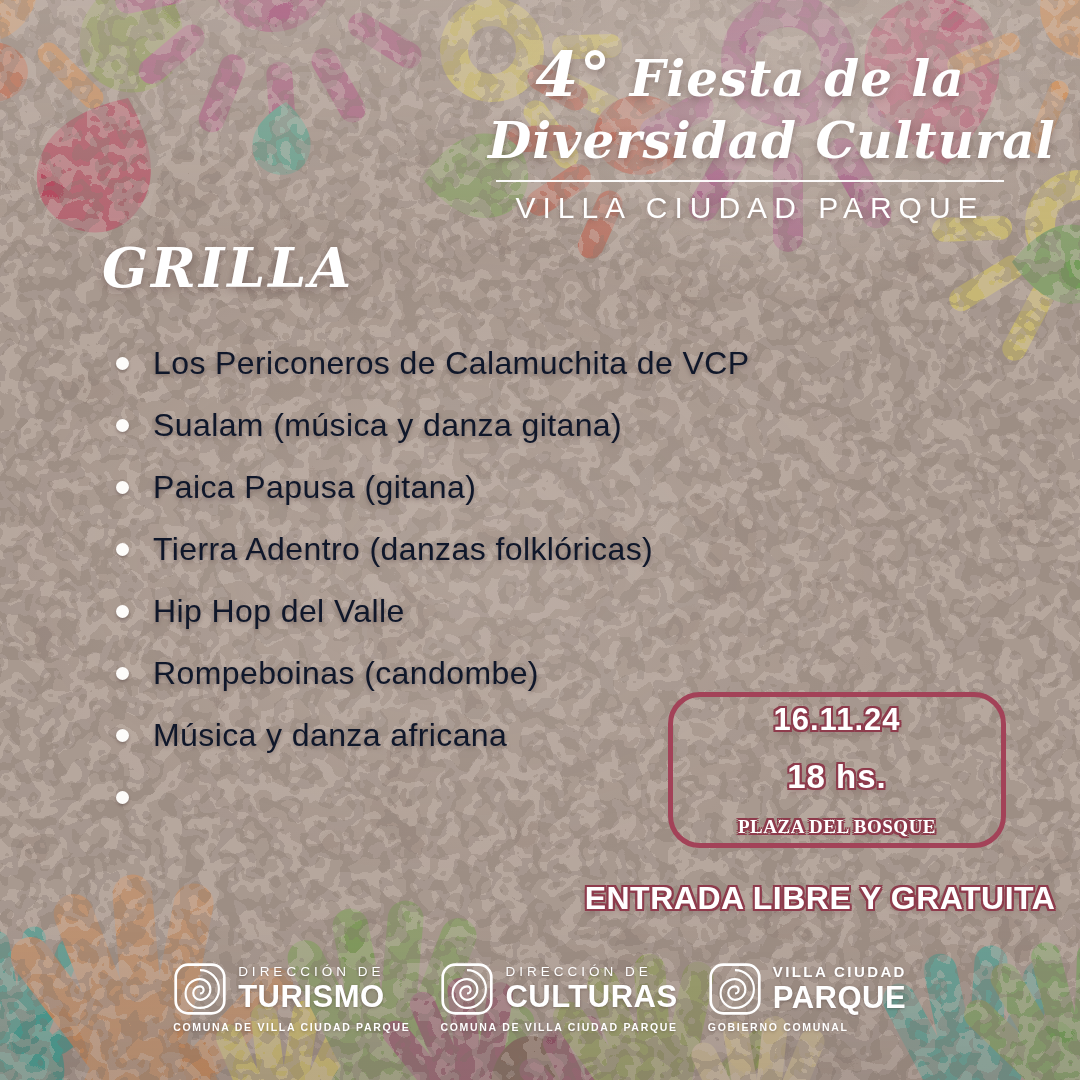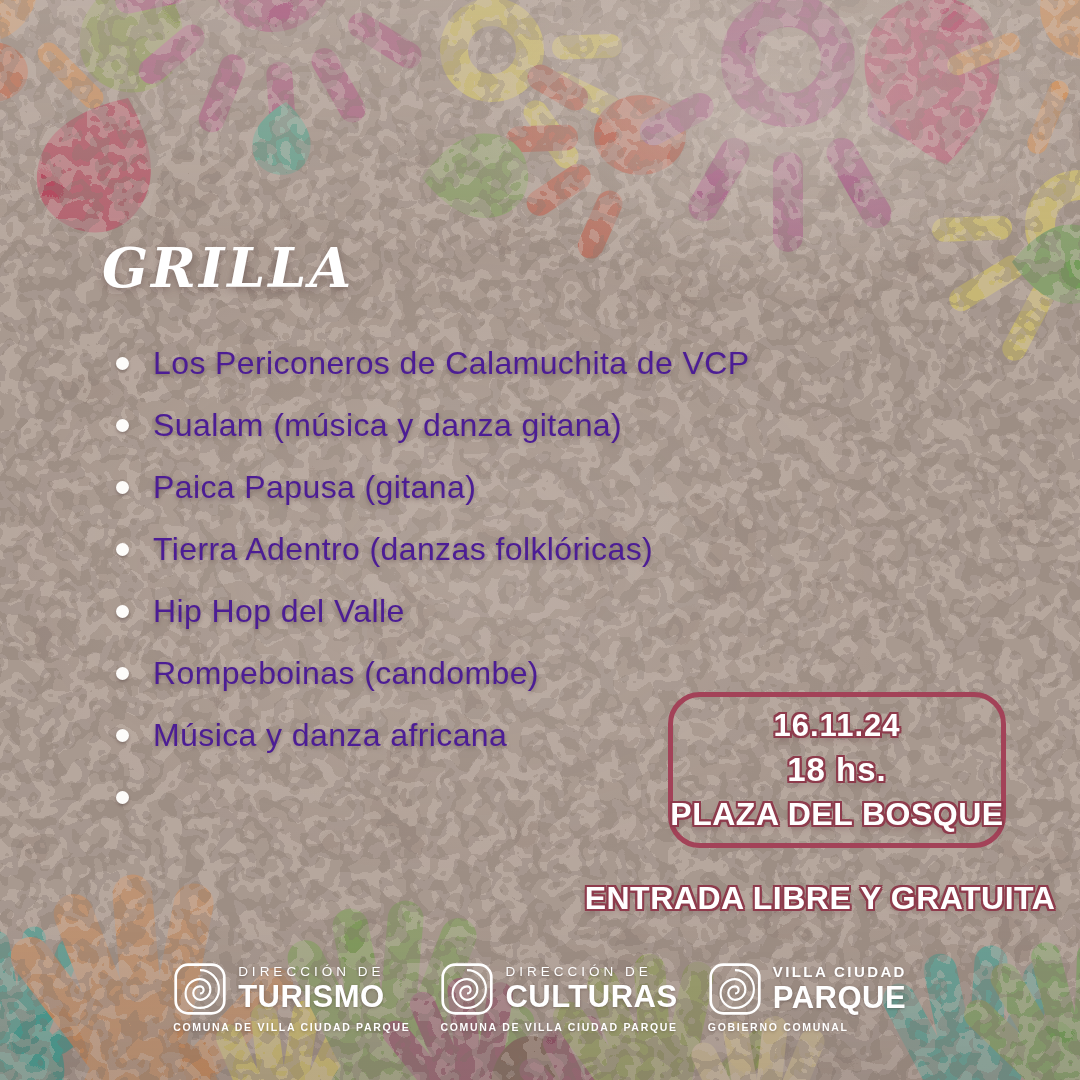--- a/index.html
+++ b/index.html
@@ -40,40 +40,40 @@
     font-size:54px;letter-spacing:3px;
     text-shadow:0 3px 8px rgba(82,58,58,.45);
   }
 
   
   .lineup{position:absolute;left:116px;top:332px;list-style:none;margin:0;padding:0;}
   .lineup li{height:62px;display:flex;align-items:center;gap:24px;}
   .bullet{width:13px;height:13px;border-radius:50%;background:#fdfcfa;flex:0 0 auto;
     box-shadow:0 2px 3px rgba(70,50,50,.35);}
   .lineup .item-text{
-    font-size:32px;letter-spacing:.4px;color:#4c1d95;white-space:nowrap;
+    font-size:32px;letter-spacing:.4px;color:#0f172a;white-space:nowrap;
     text-shadow:0 2px 4px rgba(70,50,50,.4);
   }
 
   
   .event-box{
     position:absolute;left:668px;top:692px;width:338px;height:156px;
     border:5px solid #a34258;border-radius:32px;box-sizing:border-box;
-    display:flex;flex-direction:column;align-items:center;justify-content:center;gap:7px;
+    display:flex;flex-direction:column;align-items:center;justify-content:center;gap:20px;
   }
   .outlined{
     color:#fff;font-weight:700;
     text-shadow:
       -2px -2px 0 #8e3b4c, 2px -2px 0 #8e3b4c, -2px 2px 0 #8e3b4c, 2px 2px 0 #8e3b4c,
       -2px 0 0 #8e3b4c, 2px 0 0 #8e3b4c, 0 -2px 0 #8e3b4c, 0 2px 0 #8e3b4c,
       0 4px 6px rgba(90,45,55,.35);
   }
   .event-date{font-size:31px;letter-spacing:1px;}
   .event-time{font-size:33px;letter-spacing:1px;}
-  .event-venue{font-size:32px;letter-spacing:.5px;white-space:nowrap;}
+  .event-venue{font-size:19px;letter-spacing:.5px;white-space:nowrap;font-family:Liberation Serif, serif;}
 
   
   .admission{
     position:absolute;left:560px;top:880px;width:520px;text-align:center;
     font-size:32px;letter-spacing:.5px;white-space:nowrap;
   }
 
   
   .logos{
     position:absolute;left:0;top:962px;width:1080px;
@@ -220,20 +220,29 @@
 
   <rect width="1080" height="1080" filter="url(#blotch)" opacity="0.30"></rect>
   <rect width="1080" height="1080" filter="url(#specL)" opacity="0.38"></rect>
   <rect width="1080" height="1080" filter="url(#specD)" opacity="0.30"></rect>
 </svg>
 
 <div class="overlay"></div>
 
 <div class="content">
 
+  <header class="title-block">
+    <div class="title-line">
+      <span class="edition">4°</span>
+      <span>Fiesta de la</span>
+    </div>
+    <div class="title-line">Diversidad Cultural</div>
+    <div class="title-rule"></div>
+    <div class="subtitle">VILLA CIUDAD PARQUE</div>
+  </header>
 
   <div class="grilla">GRILLA</div>
 
   <ul class="lineup">
     <li>
       <span class="bullet"></span>
       <span class="item-text">Los Periconeros de Calamuchita de VCP</span>
     </li>
     <li>
       <span class="bullet"></span>

